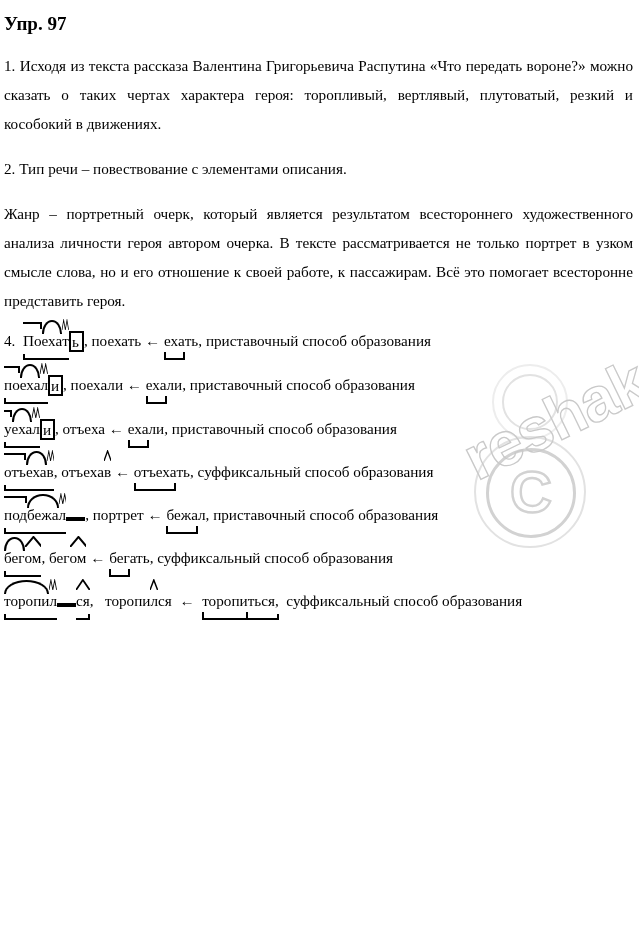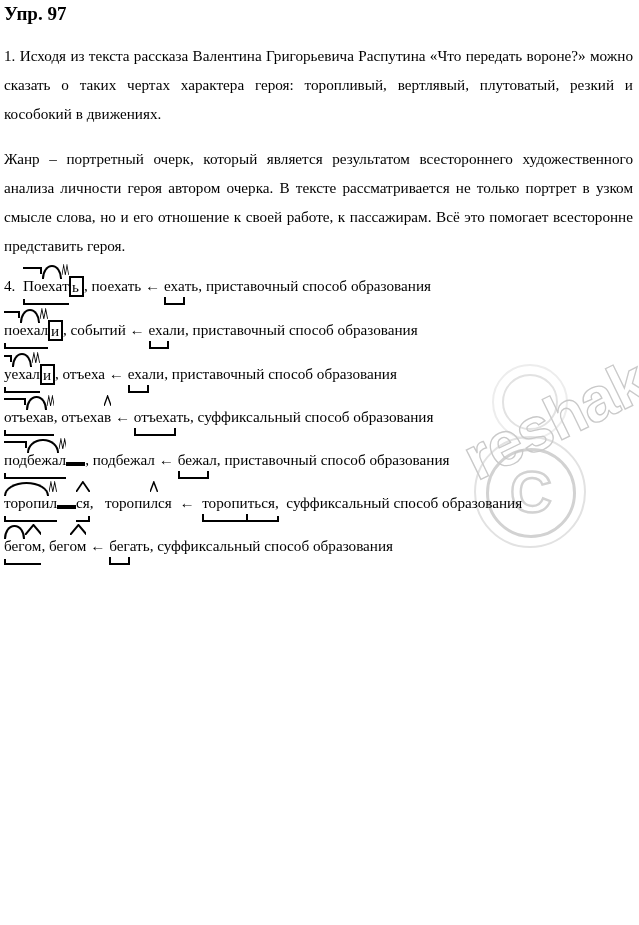--- a/index.html
+++ b/index.html
@@ -43,21 +43,21 @@
   .wm-c3{
     position:absolute;left:40px;top:-12px;width:52px;height:52px;
     border:2px solid #e2e2e2;border-radius:50%;
   }
   .wm-c4{
     position:absolute;left:30px;top:-22px;width:72px;height:72px;
     border:2px solid #ededed;border-radius:50%;
   }
 
   
-  .content{position:relative;z-index:2;padding:4px 6px 0 4px;}
+  .content{position:relative;z-index:2;padding:14px 6px 0 4px;}
 
   h1.title{
     font-size:19px;font-weight:700;margin:0 0 16px 0;line-height:1.1;
     font-family:"Liberation Serif","DejaVu Serif",serif;
   }
 
   p.para{
     font-size:15.2px;line-height:29px;margin:16px 0 13px 0;
     text-align:justify;text-justify:inter-word;
     hyphens:none;
@@ -157,20 +157,21 @@
     <div class="wm-c2"></div>
     <div class="wm-c"></div>
     <div class="wm-text">reshak.ru</div>
   </div>
 
   <div class="content">
 
     <h1 class="title">Упр. 97</h1>
 
     <p class="para">1. Исходя из текста рассказа Валентина Григорьевича Распутина «Что передать вороне?» можно сказать о таких чертах характера героя: торопливый, вертлявый, плутоватый, резкий и кособокий в движениях.</p>
+    <p class="para last-left">2. Тип речи – повествование с элементами описания.</p>
     <p class="para">Жанр – портретный очерк, который является результатом всестороннего художественного анализа личности героя автором очерка. В тексте рассматривается не только портрет в узком смысле слова, но и его отношение к своей работе, к пассажирам. Всё это помогает всесторонне представить героя.</p>
 
     <div class="morph-list">
 
       <div class="morph-row" id="row-poehat">
         <span>4.</span>
         <span>&nbsp;</span><span class="mw"><span class="stem"><span class="seg pref">По</span><span class="seg root">еха</span><span class="seg suf"><span class="caret"><svg viewBox="0 0 20 11" preserveAspectRatio="none">
                     <polyline points="0,11 5,1 10,11 15,1 20,11" fill="none" stroke="#000" stroke-width="2"></polyline>
                   </svg></span><span>т</span></span></span><span class="seg end">ь</span></span><span>,</span>
         <span class="tail">
@@ -179,21 +180,21 @@
           <span class="stemb">еха</span><span>ть,</span>
           <span>приставочный способ образования</span>
         </span>
       </div>
 
       <div class="morph-row" id="row-poehali">
         <span class="mw"><span class="stem"><span class="seg pref">по</span><span class="seg root">еха</span><span class="seg suf"><span class="caret"><svg viewBox="0 0 20 11" preserveAspectRatio="none">
                     <polyline points="0,11 5,1 10,11 15,1 20,11" fill="none" stroke="#000" stroke-width="2"></polyline>
                   </svg></span><span>л</span></span></span><span class="seg end">и</span></span><span>,</span>
         <span class="tail">
-          <span>событий</span>
+          <span>поехали</span>
           <span class="arrow">←</span>
           <span class="stemb">еха</span><span>ли,</span>
           <span>приставочный способ образования</span>
         </span>
       </div>
 
       <div class="morph-row" id="row-uehali">
         <span class="mw"><span class="stem"><span class="seg pref">у</span><span class="seg root">еха</span><span class="seg suf"><span class="caret"><svg viewBox="0 0 20 11" preserveAspectRatio="none">
                     <polyline points="0,11 5,1 10,11 15,1 20,11" fill="none" stroke="#000" stroke-width="2"></polyline>
                   </svg></span><span>л</span></span></span><span class="seg end">и</span></span><span>,</span>
@@ -217,53 +218,53 @@
           <span class="stemb">отъеха</span><span>ть,</span>
           <span>суффиксальный способ образования</span>
         </span>
       </div>
 
       <div class="morph-row" id="row-podbezhal">
         <span class="mw"><span class="stem"><span class="seg pref">под</span><span class="seg root">бежа</span><span class="seg suf"><span class="caret"><svg viewBox="0 0 20 11" preserveAspectRatio="none">
                     <polyline points="0,11 5,1 10,11 15,1 20,11" fill="none" stroke="#000" stroke-width="2"></polyline>
                   </svg></span><span>л</span></span></span><span class="seg end zero"></span></span><span>,</span>
         <span class="tail">
-          <span>подбежал</span>
+          <span>портрет</span>
           <span class="arrow">←</span>
           <span class="stemb">бежа</span><span>л,</span>
           <span>приставочный способ образования</span>
+        </span>
+      </div>
+
+      <div class="morph-row" id="row-begom">
+        <span class="mw"><span class="stem"><span class="seg root">бег</span><span class="seg suf"><span class="caret"><svg viewBox="0 0 16 11" preserveAspectRatio="none">
+                    <polyline points="0,11 8,1 16,11" fill="none" stroke="#000" stroke-width="2"></polyline>
+                  </svg></span><span>ом</span></span></span></span><span>,</span>
+        <span class="tail">
+          <span class="mw"><span>бег</span><span class="seg suf"><span class="caret"><svg viewBox="0 0 16 11" preserveAspectRatio="none">
+                    <polyline points="0,11 8,1 16,11" fill="none" stroke="#000" stroke-width="2"></polyline>
+                  </svg></span><span>ом</span></span></span>
+          <span class="arrow">←</span>
+          <span class="stemb">бег</span><span>ать,</span>
+          <span>суффиксальный способ образования</span>
         </span>
       </div>
 
       <div class="morph-row" id="row-toropilsya">
         <span class="mw"><span class="stem"><span class="seg root">торопи</span><span class="seg suf"><span class="caret"><svg viewBox="0 0 20 11" preserveAspectRatio="none">
                     <polyline points="0,11 5,1 10,11 15,1 20,11" fill="none" stroke="#000" stroke-width="2"></polyline>
                   </svg></span><span>л</span></span></span><span class="seg end zero"></span><span class="stem-r"><span class="seg suf"><span class="caret"><svg viewBox="0 0 16 11" preserveAspectRatio="none">
                     <polyline points="0,11 8,1 16,11" fill="none" stroke="#000" stroke-width="2"></polyline>
                   </svg></span><span>ся</span></span></span></span><span>,</span>
         <span class="tail">
           &nbsp; <span class="mw"><span>торопи</span><span class="seg suf"><span class="caret"><svg viewBox="0 0 11 11" preserveAspectRatio="none">
                     <polyline points="0,11 5.5,1 11,11" fill="none" stroke="#000" stroke-width="2"></polyline>
                   </svg></span><span>л</span></span><span>ся</span></span>
           &nbsp;<span class="arrow">←</span>&nbsp;
           <span class="stemb">торопи</span><span class="stem-r">ться,</span>
           &nbsp;<span>суффиксальный способ образования</span>
         </span>
       </div>
 
-      <div class="morph-row" id="row-begom">
-        <span class="mw"><span class="stem"><span class="seg root">бег</span><span class="seg suf"><span class="caret"><svg viewBox="0 0 16 11" preserveAspectRatio="none">
-                    <polyline points="0,11 8,1 16,11" fill="none" stroke="#000" stroke-width="2"></polyline>
-                  </svg></span><span>ом</span></span></span></span><span>,</span>
-        <span class="tail">
-          <span class="mw"><span>бег</span><span class="seg suf"><span class="caret"><svg viewBox="0 0 16 11" preserveAspectRatio="none">
-                    <polyline points="0,11 8,1 16,11" fill="none" stroke="#000" stroke-width="2"></polyline>
-                  </svg></span><span>ом</span></span></span>
-          <span class="arrow">←</span>
-          <span class="stemb">бег</span><span>ать,</span>
-          <span>суффиксальный способ образования</span>
-        </span>
-      </div>
-
 
     </div>
   </div>
 </div>
 
 </body></html>

